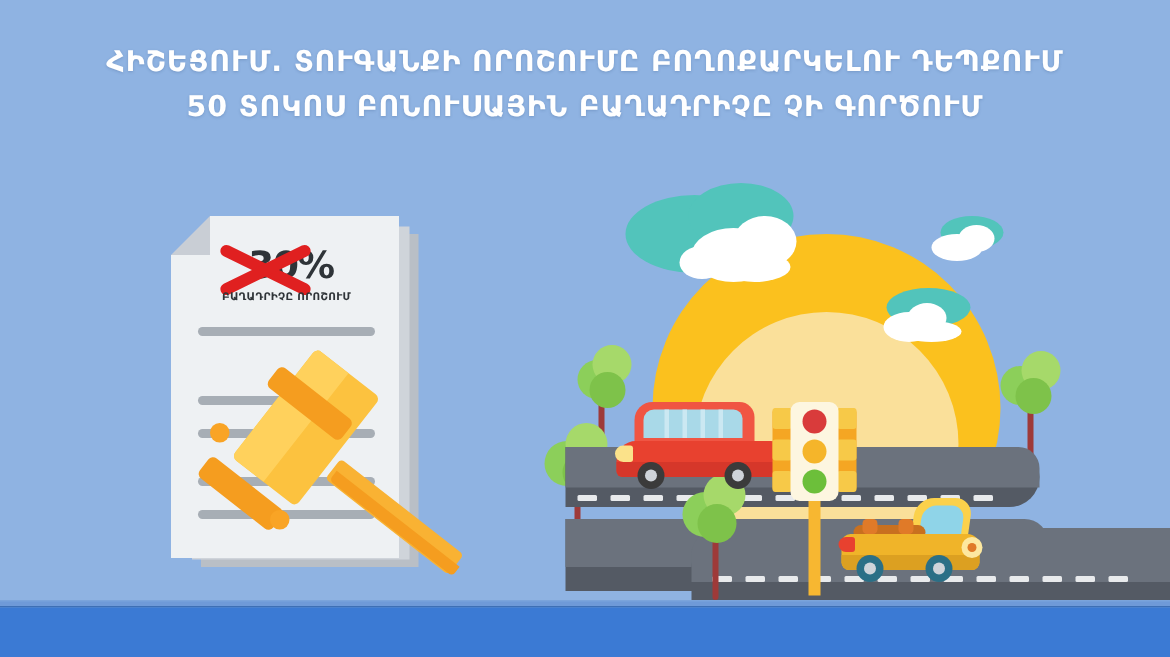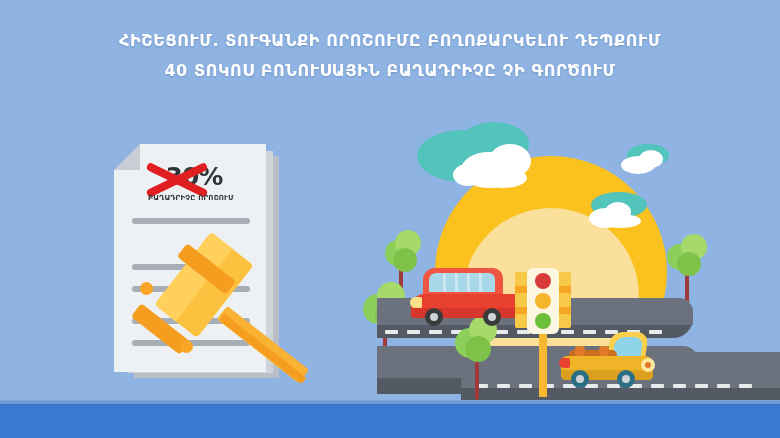--- a/index.html
+++ b/index.html
@@ -19,21 +19,21 @@
   
   .headline {
     position: absolute;
     left: 0;
     top: 26px;
     width: 780px;
     text-align: center;
     color: #ffffff;
     font-family: "DejaVu Sans", "Liberation Sans", sans-serif;
     font-weight: bold;
-    font-size: 16px;
+    font-size: 19px;
     letter-spacing: 0.6px;
     line-height: 30px;
     text-shadow: 0 1px 2px rgba(40,70,120,0.25);
     white-space: nowrap;
   }
   .headline .l2 { display: block; }
 
   
   .bottom-bar {
     position: absolute;
@@ -336,21 +336,21 @@
     border-radius: 50%;
   }
 </style>
 </head>
 <body>
 
 <div id="stage" style="background: rgb(143, 179, 226);">
 
   <div class="headline">
     <span>ՀԻՇԵՑՈՒՄ. ՏՈՒԳԱՆՔԻ ՈՐՈՇՈՒՄԸ ԲՈՂՈՔԱՐԿԵԼՈՒ ԴԵՊՔՈՒՄ</span>
-    <span class="l2">40 ՏՈԿՈՍ ԲՈՆՈՒՍԱՅԻՆ ԲԱՂԱԴՐԻՉԸ ՉԻ ԳՈՐԾՈՒՄ</span>
+    <span class="l2">50 ՏՈԿՈՍ ԲՈՆՈՒՍԱՅԻՆ ԲԱՂԱԴՐԻՉԸ ՉԻ ԳՈՐԾՈՒՄ</span>
   </div>
 
   <div class="doc-scene">
 
     <div class="paper paper-back2"></div>
     <div class="paper paper-back1"></div>
     <div class="paper paper-front"></div>
     <div class="paper-fold-top"></div>
     <div class="paper-fold-tri"></div>
 

